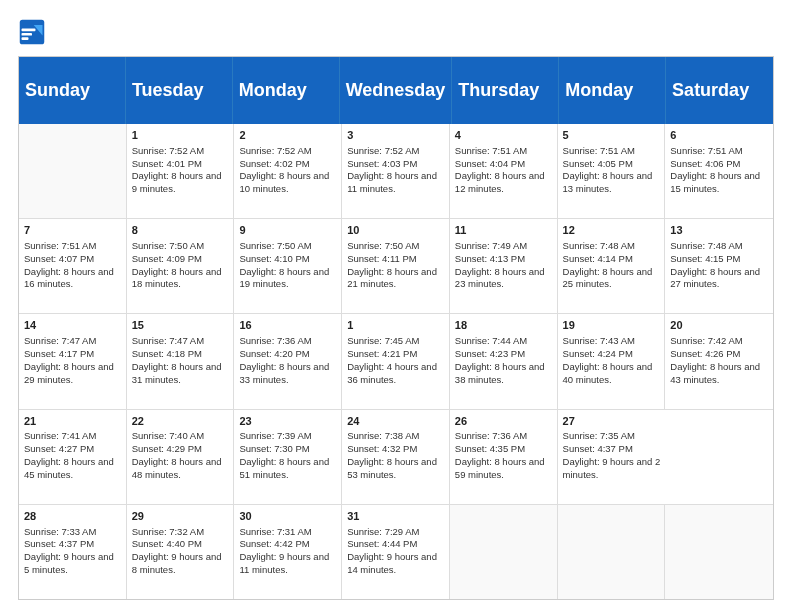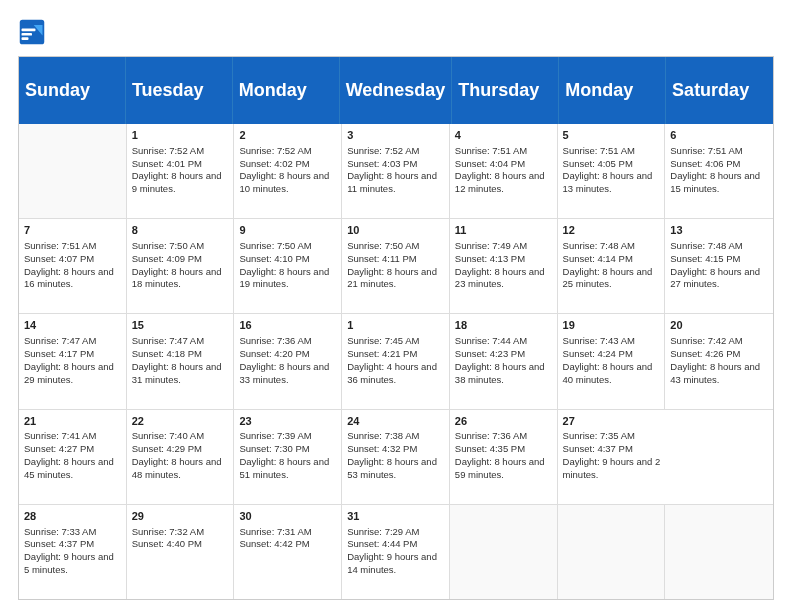--- a/index.html
+++ b/index.html
@@ -305,25 +305,27 @@
           <div class="cal-cell">
             <div class="day-num">28</div>
             <div>Sunrise: 7:33 AM</div>
             <div>Sunset: 4:37 PM</div>
             <div>Daylight: 9 hours and 5 minutes.</div>
           </div>
           <div class="cal-cell">
             <div class="day-num">29</div>
             <div>Sunrise: 7:32 AM</div>
             <div>Sunset: 4:40 PM</div>
+            <div>Daylight: 9 hours and 8 minutes.</div>
           </div>
           <div class="cal-cell">
             <div class="day-num">30</div>
             <div>Sunrise: 7:31 AM</div>
             <div>Sunset: 4:42 PM</div>
+            <div>Daylight: 9 hours and 11 minutes.</div>
           </div>
           <div class="cal-cell">
             <div class="day-num">31</div>
             <div>Sunrise: 7:29 AM</div>
             <div>Sunset: 4:44 PM</div>
             <div>Daylight: 9 hours and 14 minutes.</div>
           </div>
           <div class="cal-cell empty"></div>
           <div class="cal-cell empty"></div>
           <div class="cal-cell empty"></div>

